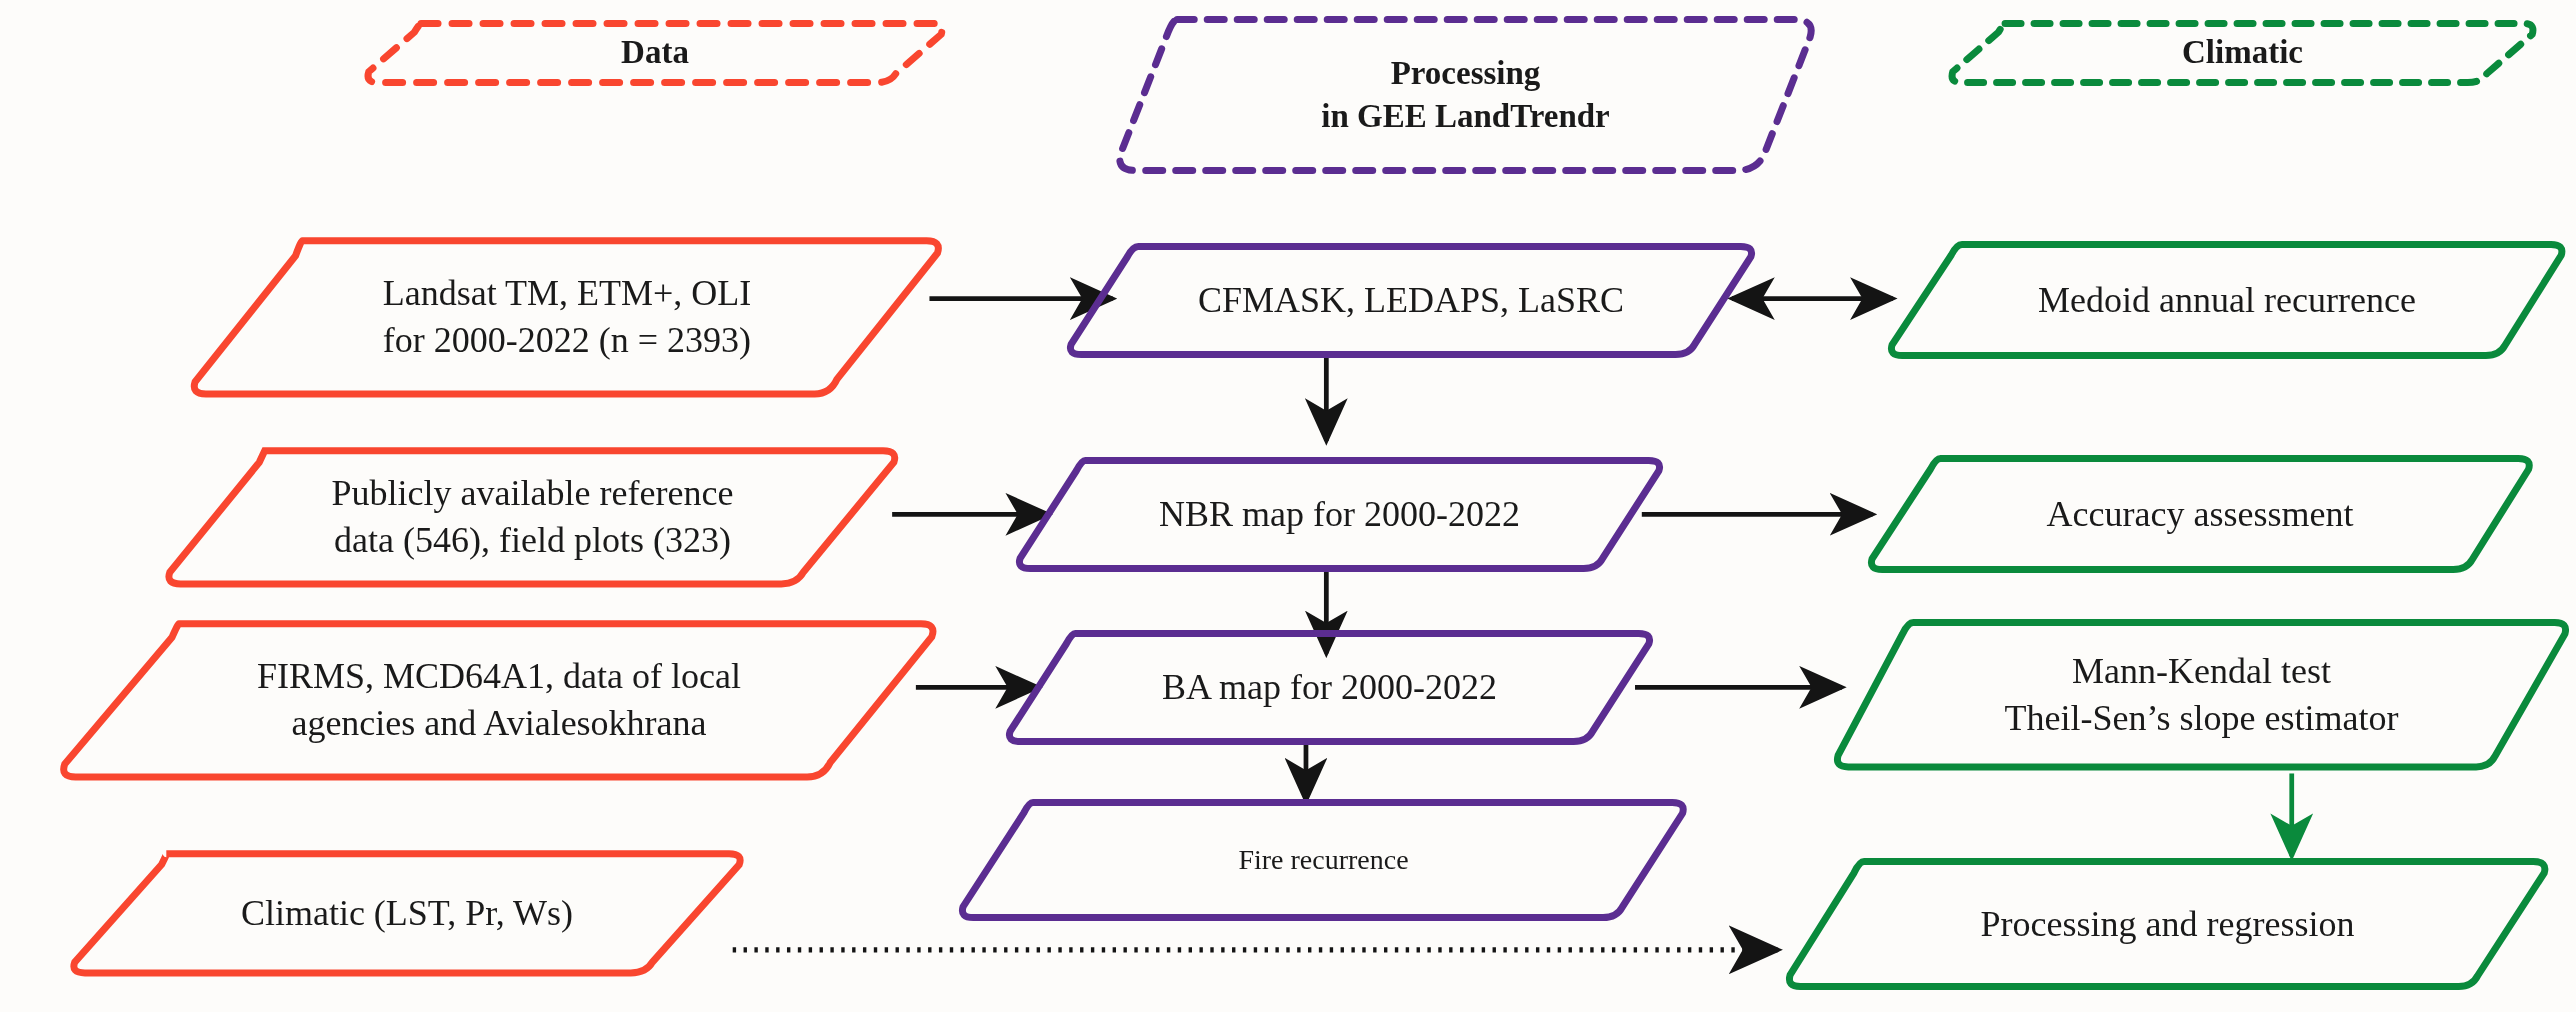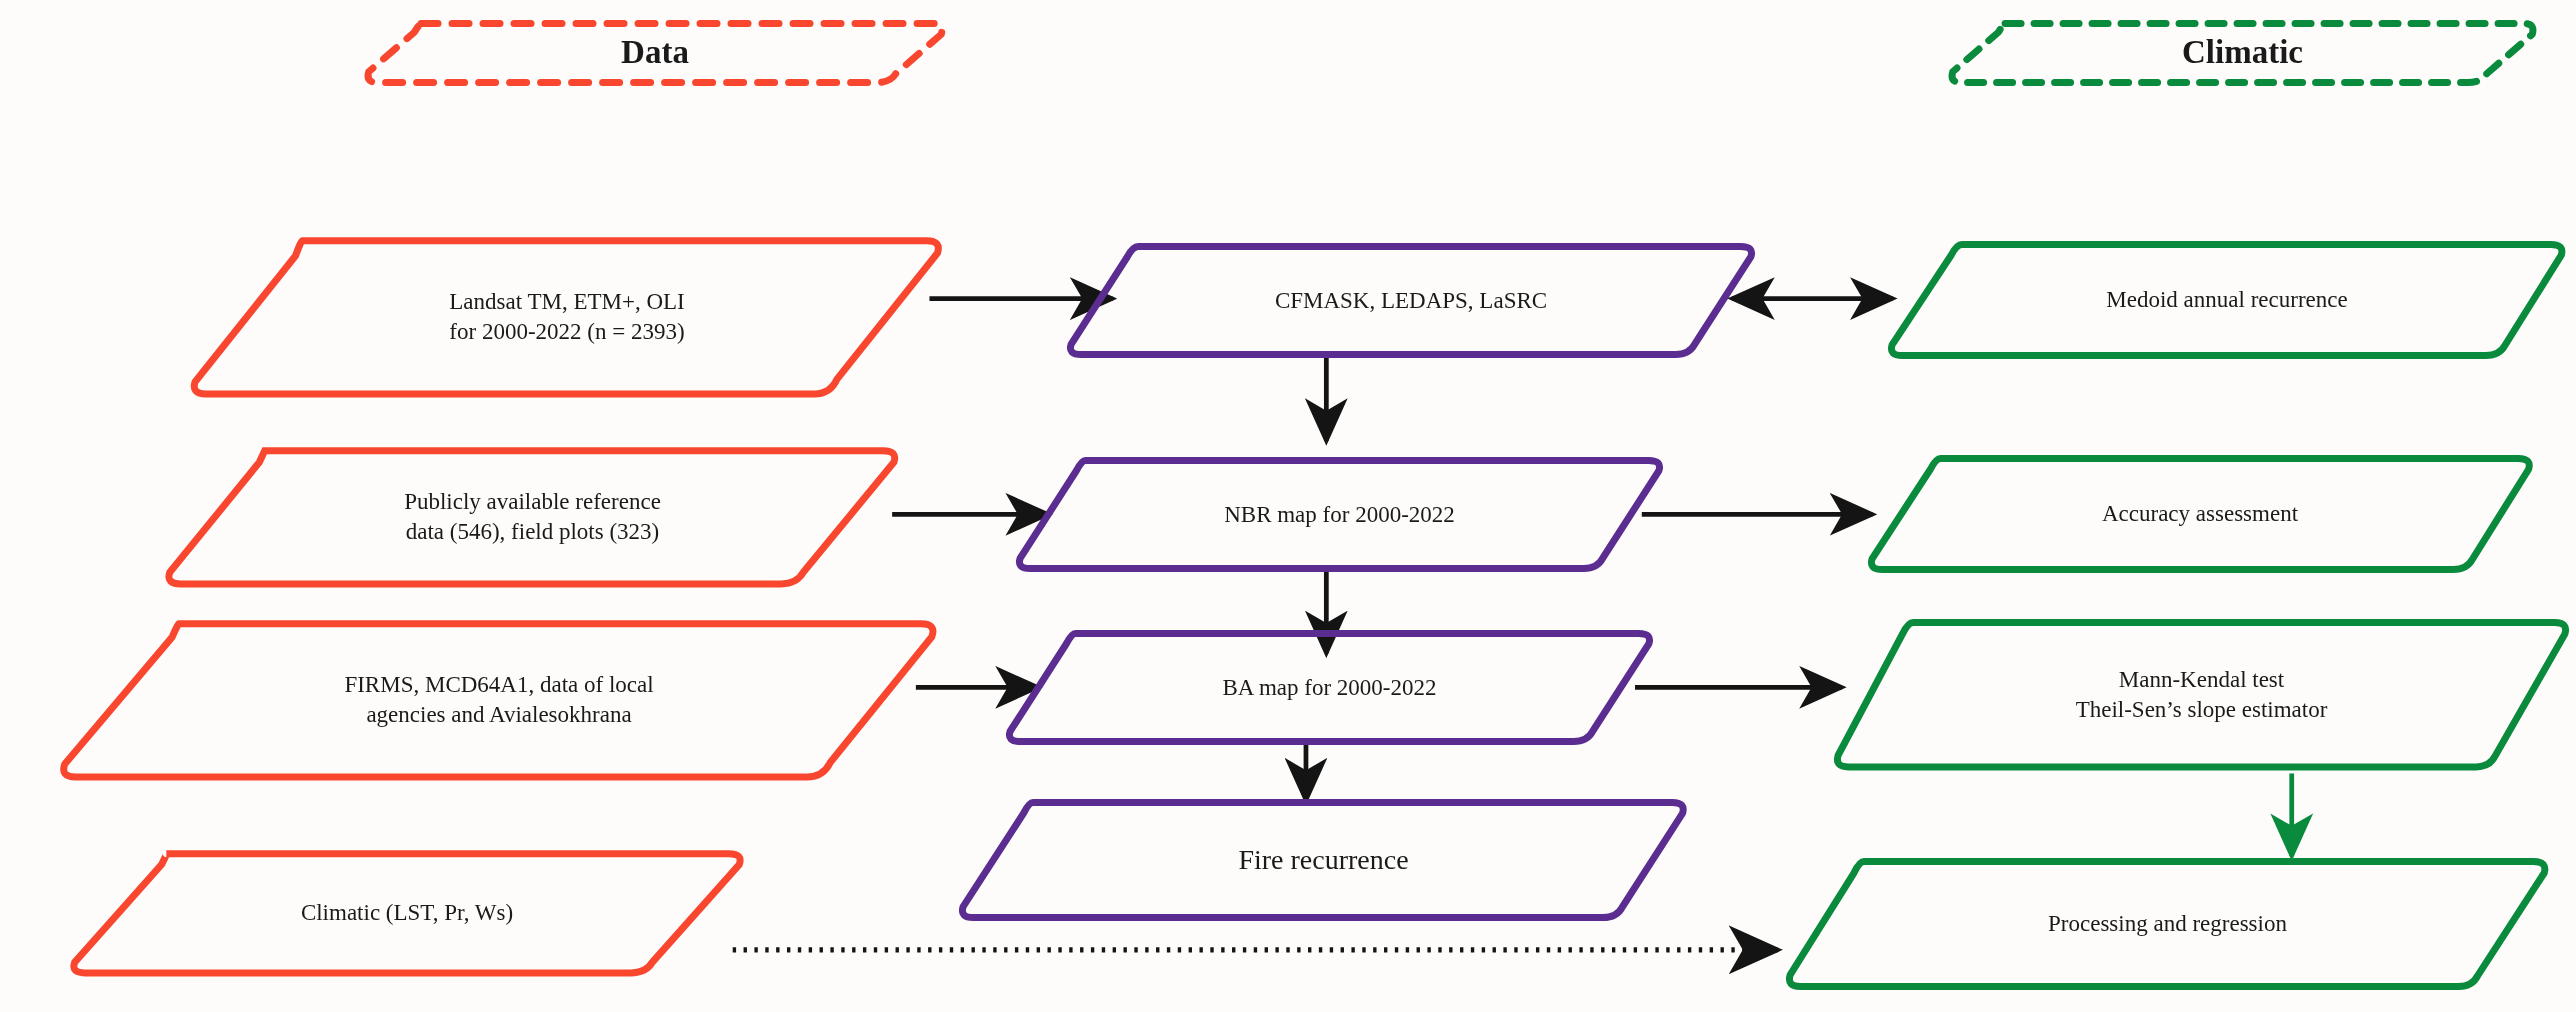--- a/index.html
+++ b/index.html
@@ -17,21 +17,21 @@
     display:flex;align-items:center;justify-content:center;
     text-align:center;
     color:#1a1a1a;
     box-sizing:border-box;
     z-index:3;
   }
   .node .lbl{position:relative;z-index:4;line-height:1.30;padding:0 6.8px;white-space:pre-line;}
   .node svg.shape{position:absolute;left:0;top:0;width:100%;height:100%;z-index:2;}
 
   .hdr .lbl{font-weight:bold;font-size:33px;}
-  .body-node .lbl{font-size:23px;}
+  .body-node .lbl{font-size:36px;}
 
   .fire-rec .lbl{font-size:28px;}
 </style>
 </head>
 <body>
 
 <div id="stage">
 
   <svg id="wires" viewBox="0 0 3797 1493">
     <defs>
@@ -69,20 +69,27 @@
     <line x1="1080" y1="1400" x2="2620" y2="1400" stroke="#141414" stroke-width="8" stroke-dasharray="5 11" stroke-linecap="butt" marker-end="url(#ar-black)"></line>
   </svg>
 
   <div class="node hdr" style="left:360px;top:13.6px;width:590px;height:78px;">
     <svg class="shape" viewBox="0 0 870 115" preserveAspectRatio="none">
       <path d="M90 14 L845 14 Q862 14 857 30 L790 88 Q782 101 762 101 L25 101 Q8 101 13 85 L80 27 Q88 14 90 14 Z" fill="none" stroke="#f9462f" stroke-width="7" stroke-dasharray="17 14" stroke-linecap="round" vector-effect="non-scaling-stroke"></path>
     </svg>
     <span class="lbl">Data</span>
   </div>
 
+  <div class="node hdr" style="left:1106px;top:9.5px;width:719px;height:170px;">
+    <svg class="shape" viewBox="0 0 1060 250" preserveAspectRatio="none">
+      <path d="M105 14 L1015 14 Q1046 14 1038 40 L972 208 Q962 236 930 236 L45 236 Q14 236 22 210 L88 42 Q98 14 105 14 Z" fill="none" stroke="#5b2d91" stroke-width="7" stroke-dasharray="17 13" stroke-linecap="round" vector-effect="non-scaling-stroke"></path>
+    </svg>
+    <span class="lbl">Processing
+in GEE LandTrendr</span>
+  </div>
 
   <div class="node hdr" style="left:1944px;top:13.6px;width:597px;height:78px;">
     <svg class="shape" viewBox="0 0 880 115" preserveAspectRatio="none">
       <path d="M90 14 L855 14 Q872 14 867 30 L800 88 Q792 101 772 101 L25 101 Q8 101 13 85 L80 27 Q88 14 90 14 Z" fill="none" stroke="#0a8a3c" stroke-width="7" stroke-dasharray="16 13" stroke-linecap="round" vector-effect="non-scaling-stroke"></path>
     </svg>
     <span class="lbl">Climatic</span>
   </div>
 
   <div class="node body-node" style="left:187px;top:234px;width:760px;height:166px;">
     <svg class="shape" viewBox="0 0 1120 245" preserveAspectRatio="none">

